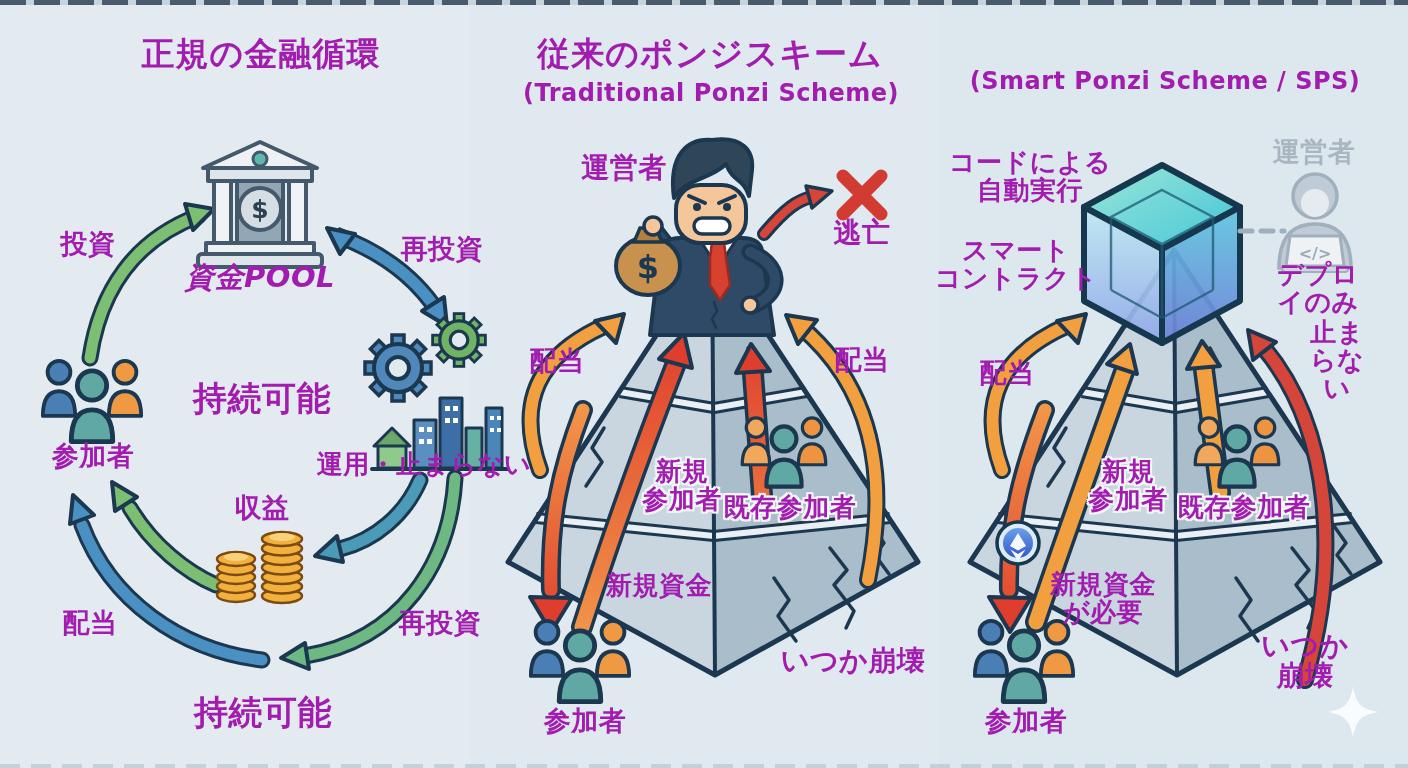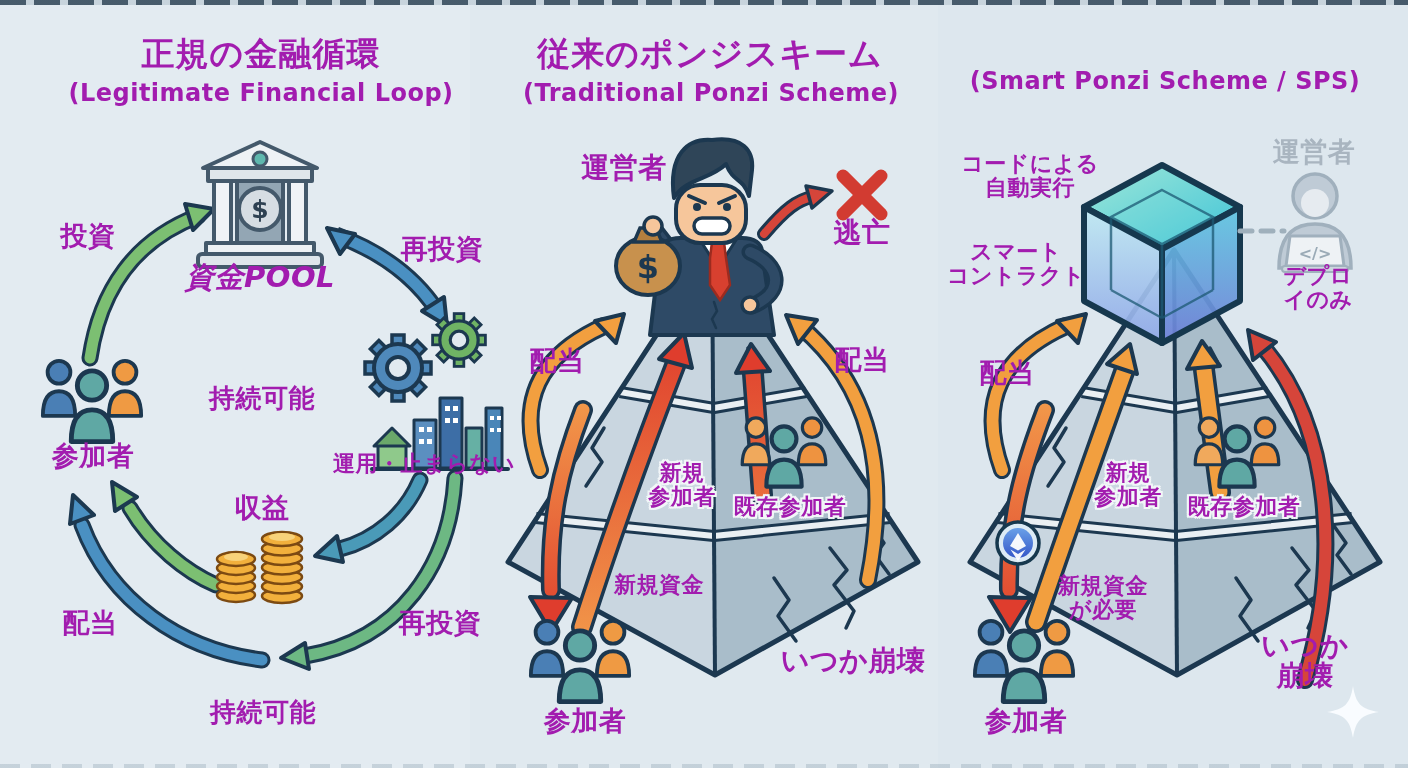--- a/index.html
+++ b/index.html
@@ -9,21 +9,21 @@
   #art{position:absolute;left:0;top:0;}
   .strip{position:absolute;left:0;width:100%;}
   .strip.top{top:0;height:5px;opacity:.85;
     background:repeating-linear-gradient(90deg,#2c4254 0 26px,#c3d0d9 26px 34px);}
   .strip.bottom{bottom:0;height:4px;opacity:.35;
     background:repeating-linear-gradient(90deg,#8fa3b1 0 20px,transparent 20px 31px);}
   .lbl{position:absolute;transform:translate(-50%,-50%);font-weight:700;color:#a21caf;
        font-size:27px;line-height:1.08;text-align:center;white-space:pre-line;letter-spacing:.5px;}
   .title{font-size:33px;font-weight:800;letter-spacing:1px;white-space:nowrap;}
   .subtitle{font-size:24px;font-weight:700;white-space:nowrap;}
-  .f26{font-size:22px;} .f28{font-size:28px;} .f29{font-size:29px;font-style:italic;} .f30{font-size:26px;}
+  .f26{font-size:26px;} .f28{font-size:28px;} .f29{font-size:29px;font-style:italic;} .f30{font-size:34px;}
   .wout{text-shadow:-2px -2px 0 #f2f6f8,2px -2px 0 #f2f6f8,-2px 2px 0 #f2f6f8,2px 2px 0 #f2f6f8,
         -2px 0 0 #f2f6f8,2px 0 0 #f2f6f8,0 -2px 0 #f2f6f8,0 2px 0 #f2f6f8;}
   .gray{color:#a9b5c0;}
 </style>
 </head>
 <body>
 
 <div id="stage">
   <div class="bgpanel" style="left:0;width:470px;background:#e3ebf1;"></div>
   <div class="bgpanel" style="left:470px;width:468px;background:#e0e9ef;"></div>
@@ -355,22 +355,21 @@
           <rect x="1282" y="266" width="66" height="6" rx="3" fill="#cdd7df" stroke="#a0b0bd" stroke-width="2"></rect>
           <text x="1315" y="259" text-anchor="middle" font-size="16" font-weight="bold" fill="#9aaab6">&lt;/&gt;</text>
         </g>
       </g>
 
       <path d="M 1353 686 C 1356 704 1361 709 1379 712 C 1361 715 1356 720 1353 738 C 1350 720 1345 715 1327 712 C 1345 709 1350 704 1353 686 Z" fill="#fafdff" opacity="0.95"></path>
     </g>
   </svg>
 
   <div class="lbl title" style="left:261px;top:54px">正規の金融循環</div>
-  <div class="lbl subtitle" style="left:261px;top:94px">(Legitimate Financial Loop)</div>
-  <div class="lbl" style="left:88px;top:236px">投資</div>
+  <div class="lbl" style="left:88px;top:244px">投資</div>
   <div class="lbl f29" style="left:260px;top:278px">資金POOL</div>
   <div class="lbl" style="left:442px;top:249px">再投資</div>
   <div class="lbl f30" style="left:262px;top:398px">持続可能</div>
   <div class="lbl" style="left:93px;top:456px">参加者</div>
   <div class="lbl f26" style="left:424px;top:464px">運用・止まらない</div>
   <div class="lbl" style="left:262px;top:508px">収益</div>
   <div class="lbl" style="left:90px;top:623px">配当</div>
   <div class="lbl" style="left:440px;top:623px">再投資</div>
   <div class="lbl f30" style="left:263px;top:712px">持続可能</div>
 
@@ -388,20 +387,21 @@
   <div class="lbl f28" style="left:853px;top:661px">いつか崩壊</div>
 
   <div class="lbl subtitle" style="left:1165px;top:82px">(Smart Ponzi Scheme / SPS)</div>
   <div class="lbl f26" style="left:1030px;top:176px">コードによる
 自動実行</div>
   <div class="lbl gray" style="left:1314px;top:152px">運営者</div>
   <div class="lbl f26" style="left:1016px;top:264px">スマート
 コントラクト</div>
   <div class="lbl f26" style="left:1318px;top:288px">デプロイのみ</div>
   <div class="lbl" style="left:1007px;top:373px">配当</div>
+  <div class="lbl f26" style="left:1337px;top:360px">止まらない</div>
   <div class="lbl f26 wout" style="left:1128px;top:485px">新規
 参加者</div>
   <div class="lbl f26 wout" style="left:1244px;top:507px">既存参加者</div>
   <div class="lbl f26" style="left:1103px;top:598px">新規資金
 が必要</div>
   <div class="lbl" style="left:1026px;top:721px">参加者</div>
   <div class="lbl f28" style="left:1305px;top:661px">いつか崩壊</div>
 </div>
 
 </body></html>

